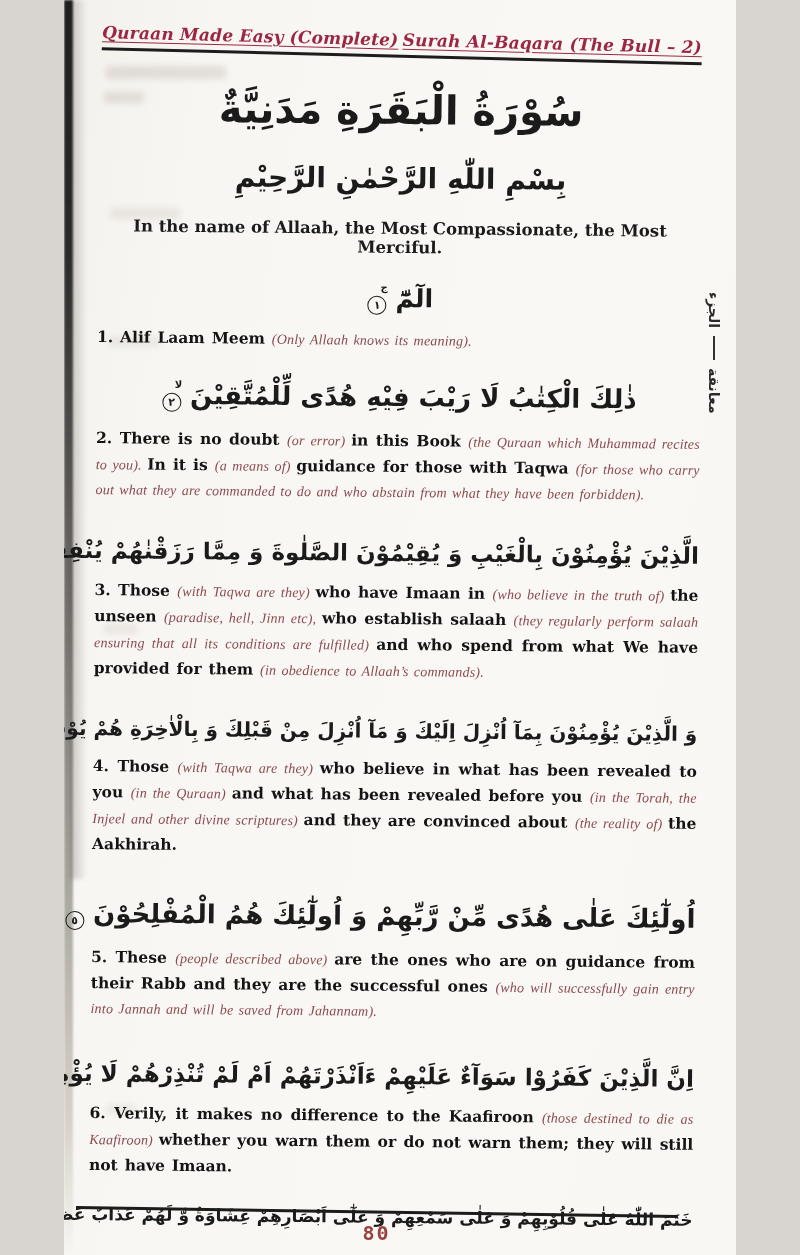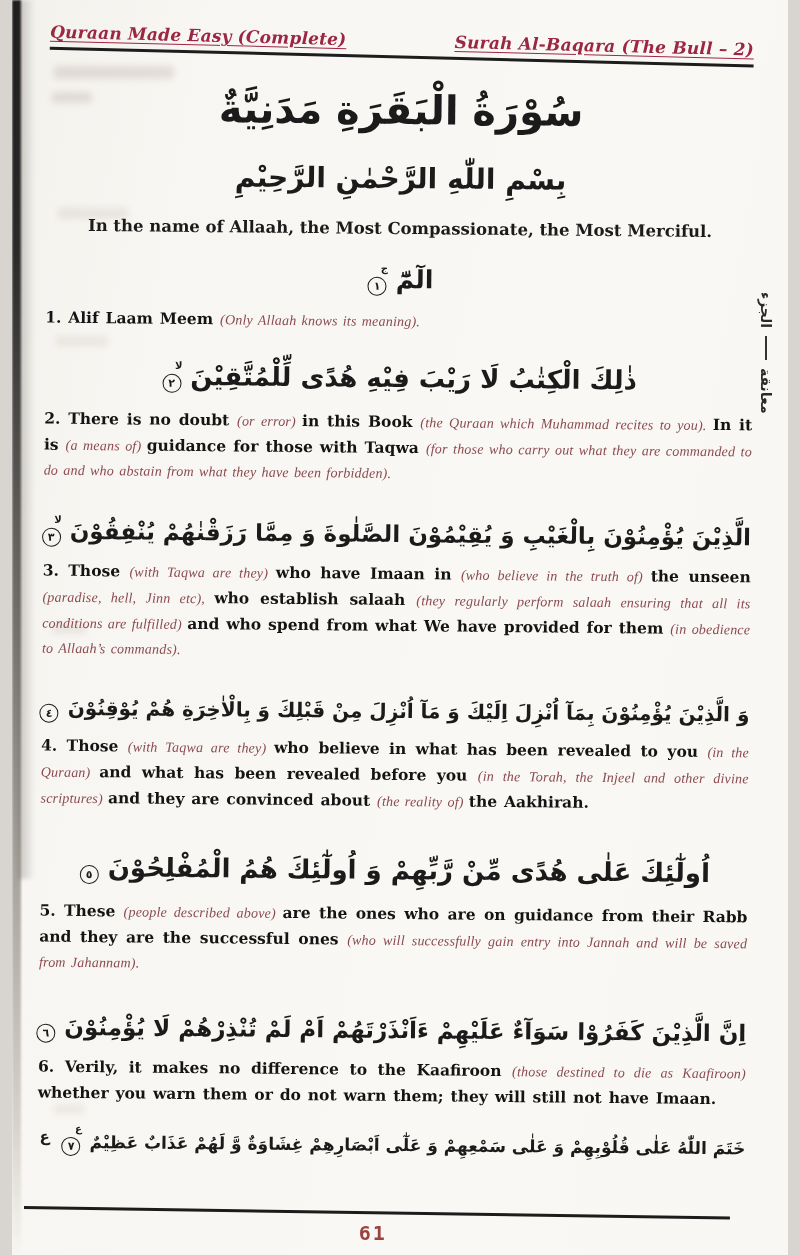--- a/index.html
+++ b/index.html
@@ -1,19 +1,19 @@
 <!DOCTYPE html>
 <html><head>
 <meta charset="utf-8">
 <style>
   * { margin: 0; padding: 0; box-sizing: border-box; }
   html, body { background: #d8d5d0; }
   .page {
     position: relative;
-    width: 776px;
+    width: 672px;
     height: 1255px;
     margin: 0 auto;
     background: linear-gradient(100deg, #f3f1ec 0%, #f8f6f2 18%, #faf8f4 60%, #f9f7f3 100%);
     overflow: hidden;
     font-family: "DejaVu Serif", serif;
     color: #1b1b1b;
   }
   
   .left-edge {
     position: absolute; left: 0; top: 0; width: 9px; height: 100%;
@@ -170,14 +170,14 @@
       </div>
   </div>
 
   <div class="margin-note">
     <span class="vertical-text ar">الجزء</span>
     <span class="margin-rule"></span>
     <span class="vertical-text ar">معانقة</span>
   </div>
 
   <div class="footer-rule"></div>
-  <div class="page-number" style="color: rgb(154, 67, 64);">61</div>
+  <div class="page-number" style="color: rgb(154, 67, 64);">80</div>
 </div>
 
 </body></html>

